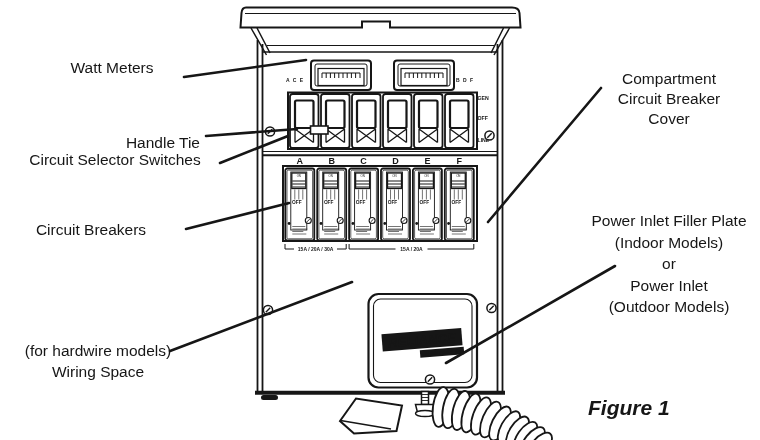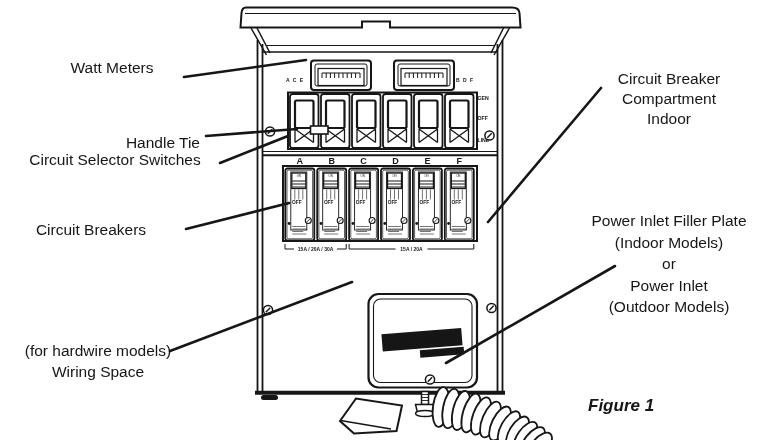--- a/index.html
+++ b/index.html
@@ -7,21 +7,21 @@
          font-family:"Liberation Sans",sans-serif;color:#161616;}
   #art{position:absolute;left:0;top:0;}
   .callout{position:absolute;font-size:15.5px;line-height:21px;text-align:center;color:#161616;}
   #lbl-watt-meters{left:24px;top:57px;width:176px;}
   #lbl-handle-tie{left:100px;top:132px;width:100px;text-align:right;}
   #lbl-circuit-selector{left:12px;top:149px;width:206px;}
   #lbl-circuit-breakers{left:5px;top:219px;width:172px;}
   #lbl-wiring-space{left:5px;top:340px;width:186px;}
   #lbl-compartment-cover{left:587px;top:69px;width:164px;line-height:20px;}
   #lbl-power-inlet{left:573px;top:210px;width:192px;line-height:21.5px;}
-  #figure-caption{position:absolute;left:588px;top:396px;font-size:17px;font-weight:bold;font-style:italic;}
+  #figure-caption{position:absolute;left:588px;top:396px;font-size:21px;font-weight:bold;font-style:italic;}
   svg text{font-family:"Liberation Sans",sans-serif;fill:#161616;}
 </style>
 </head>
 <body>
 
 <div id="stage">
 
   <svg id="art" width="760" height="440" viewBox="0 0 760 440">
     <defs>
       <g id="screw">
@@ -195,23 +195,23 @@
     <div>Circuit Breakers</div>
   </div>
   <div class="callout" id="lbl-circuit-selector">
     <div>Circuit Selector Switches</div>
   </div>
   <div class="callout" id="lbl-wiring-space">
     <div>(for hardwire models)</div>
     <div>Wiring Space</div>
   </div>
   <div class="callout" id="lbl-compartment-cover">
+    <div>Compartment</div>
     <div>Circuit Breaker</div>
-    <div>Compartment</div>
-    <div>Indoor</div>
+    <div>Cover</div>
   </div>
   <div class="callout" id="lbl-power-inlet">
     <div>Power Inlet Filler Plate</div>
     <div>(Indoor Models)</div>
     <div>or</div>
     <div>Power Inlet</div>
     <div>(Outdoor Models)</div>
   </div>
   <div id="figure-caption">Figure 1</div>
 

